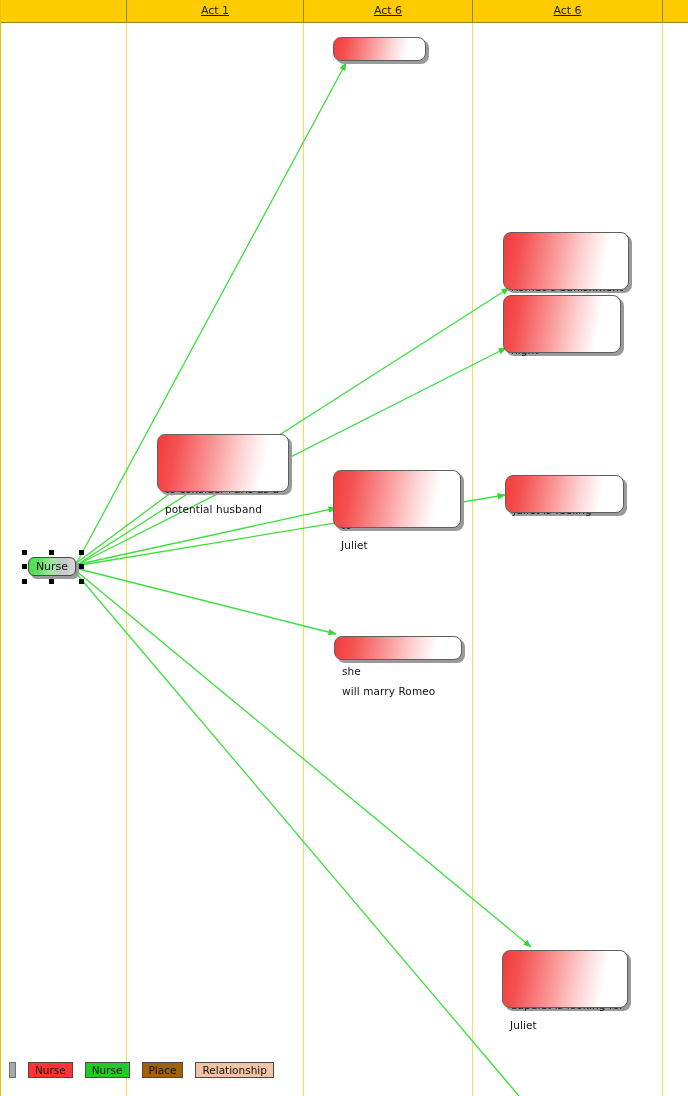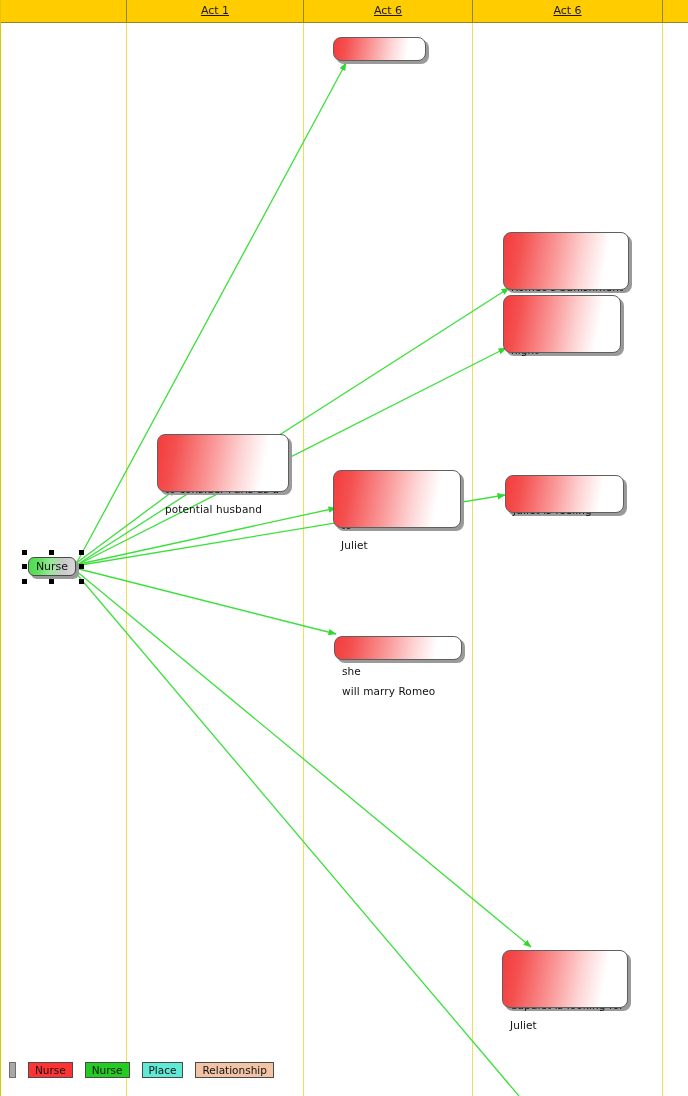--- a/index.html
+++ b/index.html
@@ -281,17 +281,17 @@
       <div class="handle" style="left: 78px; top: 563.5px;"></div>
       <div class="handle" style="left: 21px; top: 579px;"></div>
       <div class="handle" style="left: 48px; top: 579px;"></div>
       <div class="handle" style="left: 78px; top: 579px;"></div>
     </div>
 
   <div id="legend">
       <div class="lg-bar" style="background: rgb(168, 168, 168);"></div>
       <div class="lg-chip" style="background: rgb(255, 51, 51);"><span>Nurse</span></div>
       <div class="lg-chip" style="background: rgb(34, 204, 34);"><span>Nurse</span></div>
-      <div class="lg-chip" style="background: #5eead4;"><span>Place</span></div>
+      <div class="lg-chip" style="background: #a16207;"><span>Place</span></div>
       <div class="lg-chip" style="background: rgb(242, 195, 164);"><span>Relationship</span></div>
     </div>
 
 </div>
 
 </body></html>

